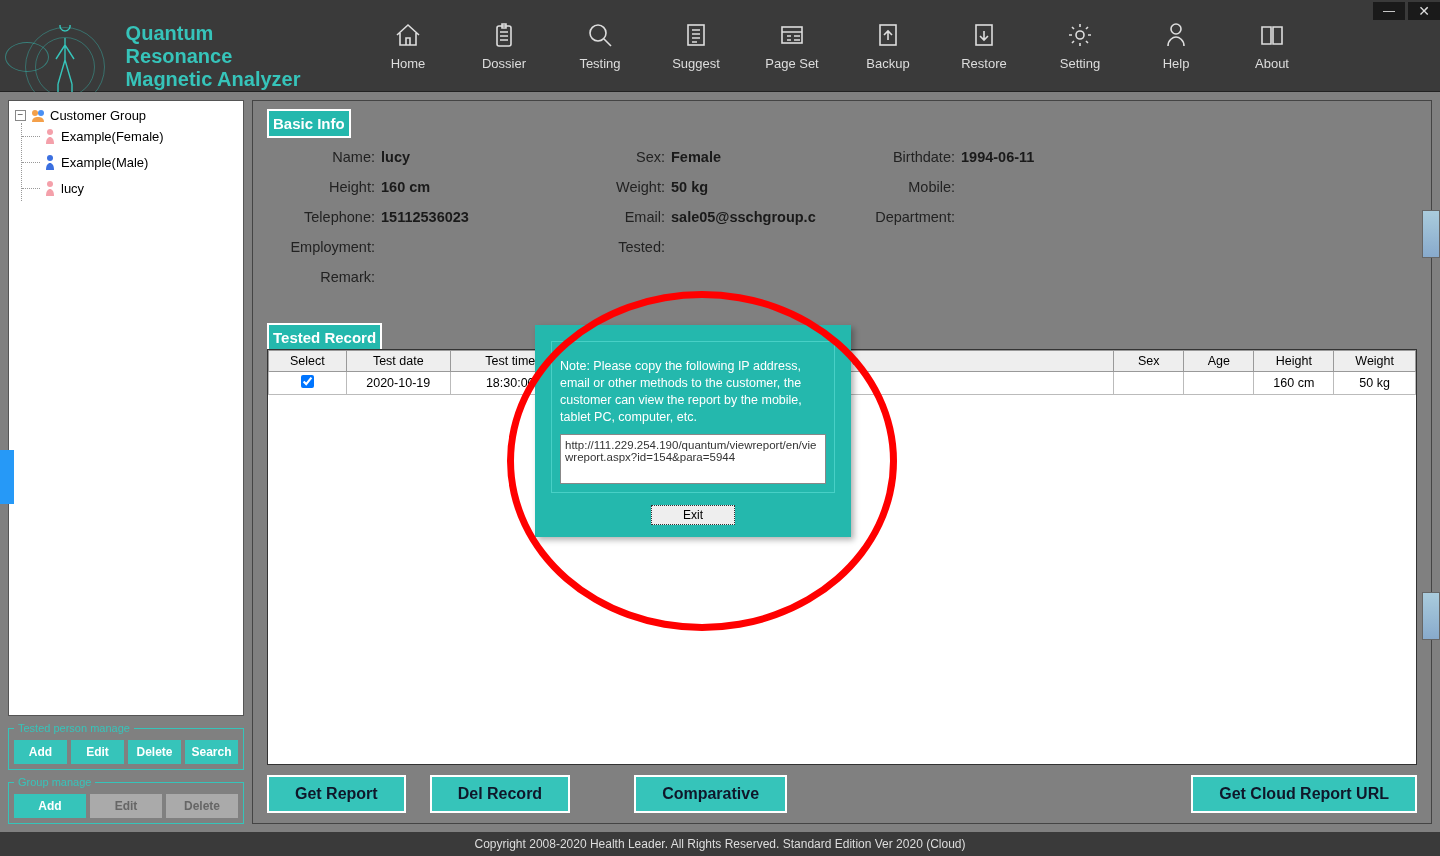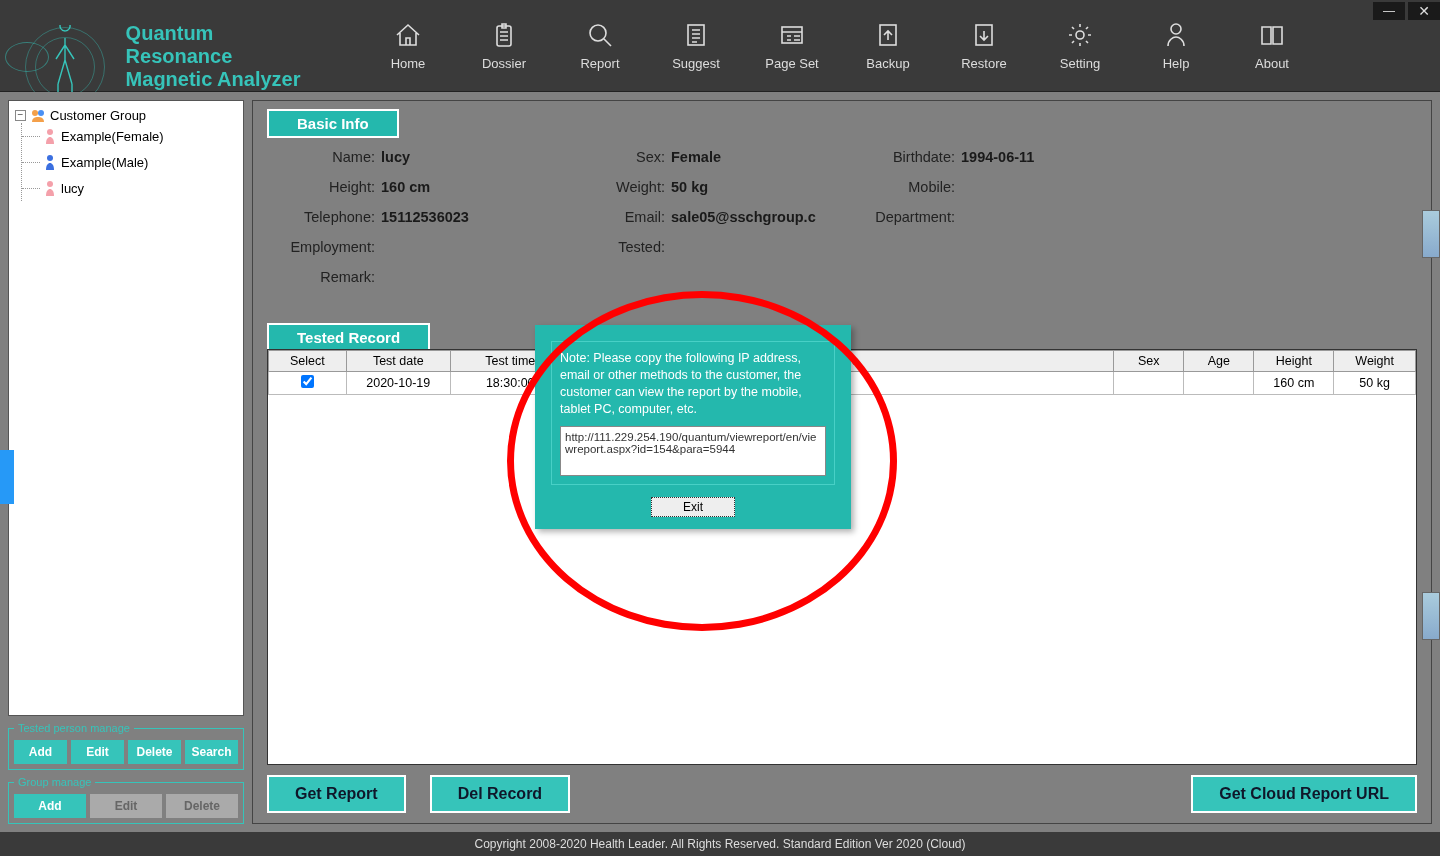--- a/index.html
+++ b/index.html
@@ -43,21 +43,21 @@
 .fieldset legend { color: #36c4ba; font-size: 11px; padding: 0 4px; }
 .btn-row { display: flex; gap: 4px; }
 .mbtn { flex: 1; background: #36c4ba; color: #fff; font-size: 12px; font-weight: bold; padding: 5px 0; text-align: center; cursor: pointer; border: none; }
 .mbtn.dis { background: #aaa; color: #666; cursor: default; }
 
 
 .blue-strip { position: absolute; left: 0; top: 358px; width: 14px; height: 54px; background: #2699f7; }
 
 
 .content { flex: 1; position: relative; margin: 8px 8px 8px 0; border: 1px solid #444; background: #808080; }
-.section-tab { position: absolute; background: #24b8ad; color: #fff; font-size: 15px; font-weight: bold; padding: 4px 28px; border: 2px solid #fff; }
+.section-tab { position: absolute; background: #24b8ad; color: #fff; font-size: 15px; font-weight: bold; padding: 4px 4px; border: 2px solid #fff; }
 .tab-basic { left: 14px; top: 8px; }
 .tab-tested { left: 14px; top: 222px; }
 
 .info-grid { position: absolute; left: 18px; top: 41px; right: 10px; color: #000; font-size: 14.5px; }
 .info-row { display: flex; height: 30px; align-items: center; }
 .info-cell { display: flex; align-items: baseline; }
 .ilabel { text-align: right; color: #222; width: 110px; padding-right: 6px; }
 .ivalue { font-weight: bold; color: #1a1a1a; }
 .c1 { width: 290px; } .c2 { width: 290px; } .c3 { width: 290px; }
 
@@ -71,21 +71,21 @@
 .h-col { width: 80px; } .w-col { width: 70px; }
 
 
 .bottom-bar { position: absolute; left: 14px; right: 14px; bottom: 10px; display: flex; gap: 24px; align-items: center; }
 .bbtn { background: #36c4ba; color: #0f172a; border: 2px solid #fff; font-size: 16px; font-weight: bold; padding: 8px 26px; cursor: pointer; }
 .spacer { flex: 1; }
 
 
 .modal { position: absolute; left: 282px; top: 224px; width: 316px; background: #24b8ad; padding: 16px 16px 12px; box-shadow: 3px 3px 6px rgba(0,0,0,0.3); }
 .modal-inner { border: 1px solid #48d0c6; padding: 8px; }
-.modal-note { color: #fff; font-size: 12.5px; line-height: 1.35; }
+.modal-note { color: #fff; font-size: 12.5px; line-height: 1.35; margin-top: 8px; }
 .modal-text { background: #fff; border: 1px solid #888; margin-top: 8px; padding: 4px; font-size: 11.5px; color: #333; height: 50px; word-break: break-all; }
 .modal-exit { display: block; margin: 12px auto 0; width: 84px; background: #eee; border: 1px dotted #333; font-size: 12px; padding: 2px 0; cursor: pointer; }
 
 
 .red-ring { position: absolute; left: 254px; top: 190px; width: 390px; height: 340px; border: 7px solid #ff0000; border-radius: 50%; pointer-events: none; }
 
 
 .thumb { position: absolute; right: 0; width: 18px; height: 48px; background: linear-gradient(#aaccdd,#88aacc); border: 1px solid #666; }
 
 
@@ -127,21 +127,21 @@
           <rect x="8" y="6" width="14" height="20" rx="2"></rect>
           <path d="M11 12 h8 M11 16 h8 M11 20 h8 M13 4 h4 v4 h-4 z"></path>
         </svg>
         <span>Dossier</span>
       </div>
     <div class="nav-item">
         <svg width="30" height="30" viewBox="0 0 30 30">
           <circle cx="13" cy="13" r="8"></circle>
           <path d="M19 19 l7 7"></path>
         </svg>
-        <span>Report</span>
+        <span>Testing</span>
       </div>
     <div class="nav-item">
         <svg width="30" height="30" viewBox="0 0 30 30">
           <rect x="7" y="5" width="16" height="20"></rect>
           <path d="M11 10 h8 M11 14 h8 M11 18 h8 M11 22 h5"></path>
         </svg>
         <span>Suggest</span>
       </div>
     <div class="nav-item">
         <svg width="30" height="30" viewBox="0 0 30 30">
@@ -344,20 +344,21 @@
         <div class="modal-text">http://111.229.254.190/quantum/viewreport/en/viewreport.aspx?id=154&amp;para=5944</div>
       </div>
       <button class="modal-exit">Exit</button>
     </div>
 
     <div class="red-ring"></div>
 
     <div class="bottom-bar">
       <button class="bbtn">Get Report</button>
       <button class="bbtn">Del Record</button>
+      <button class="bbtn" style="margin-left:40px">Comparative</button>
       <div class="spacer"></div>
       <button class="bbtn">Get Cloud Report URL</button>
     </div>
   </div>
 </div>
 
 <div class="thumb" style="top:210px"></div>
 <div class="thumb" style="top:592px"></div>
 
 <div class="footer">Copyright 2008-2020 Health Leader. All Rights Reserved.  Standard Edition Ver 2020 (Cloud)</div>

